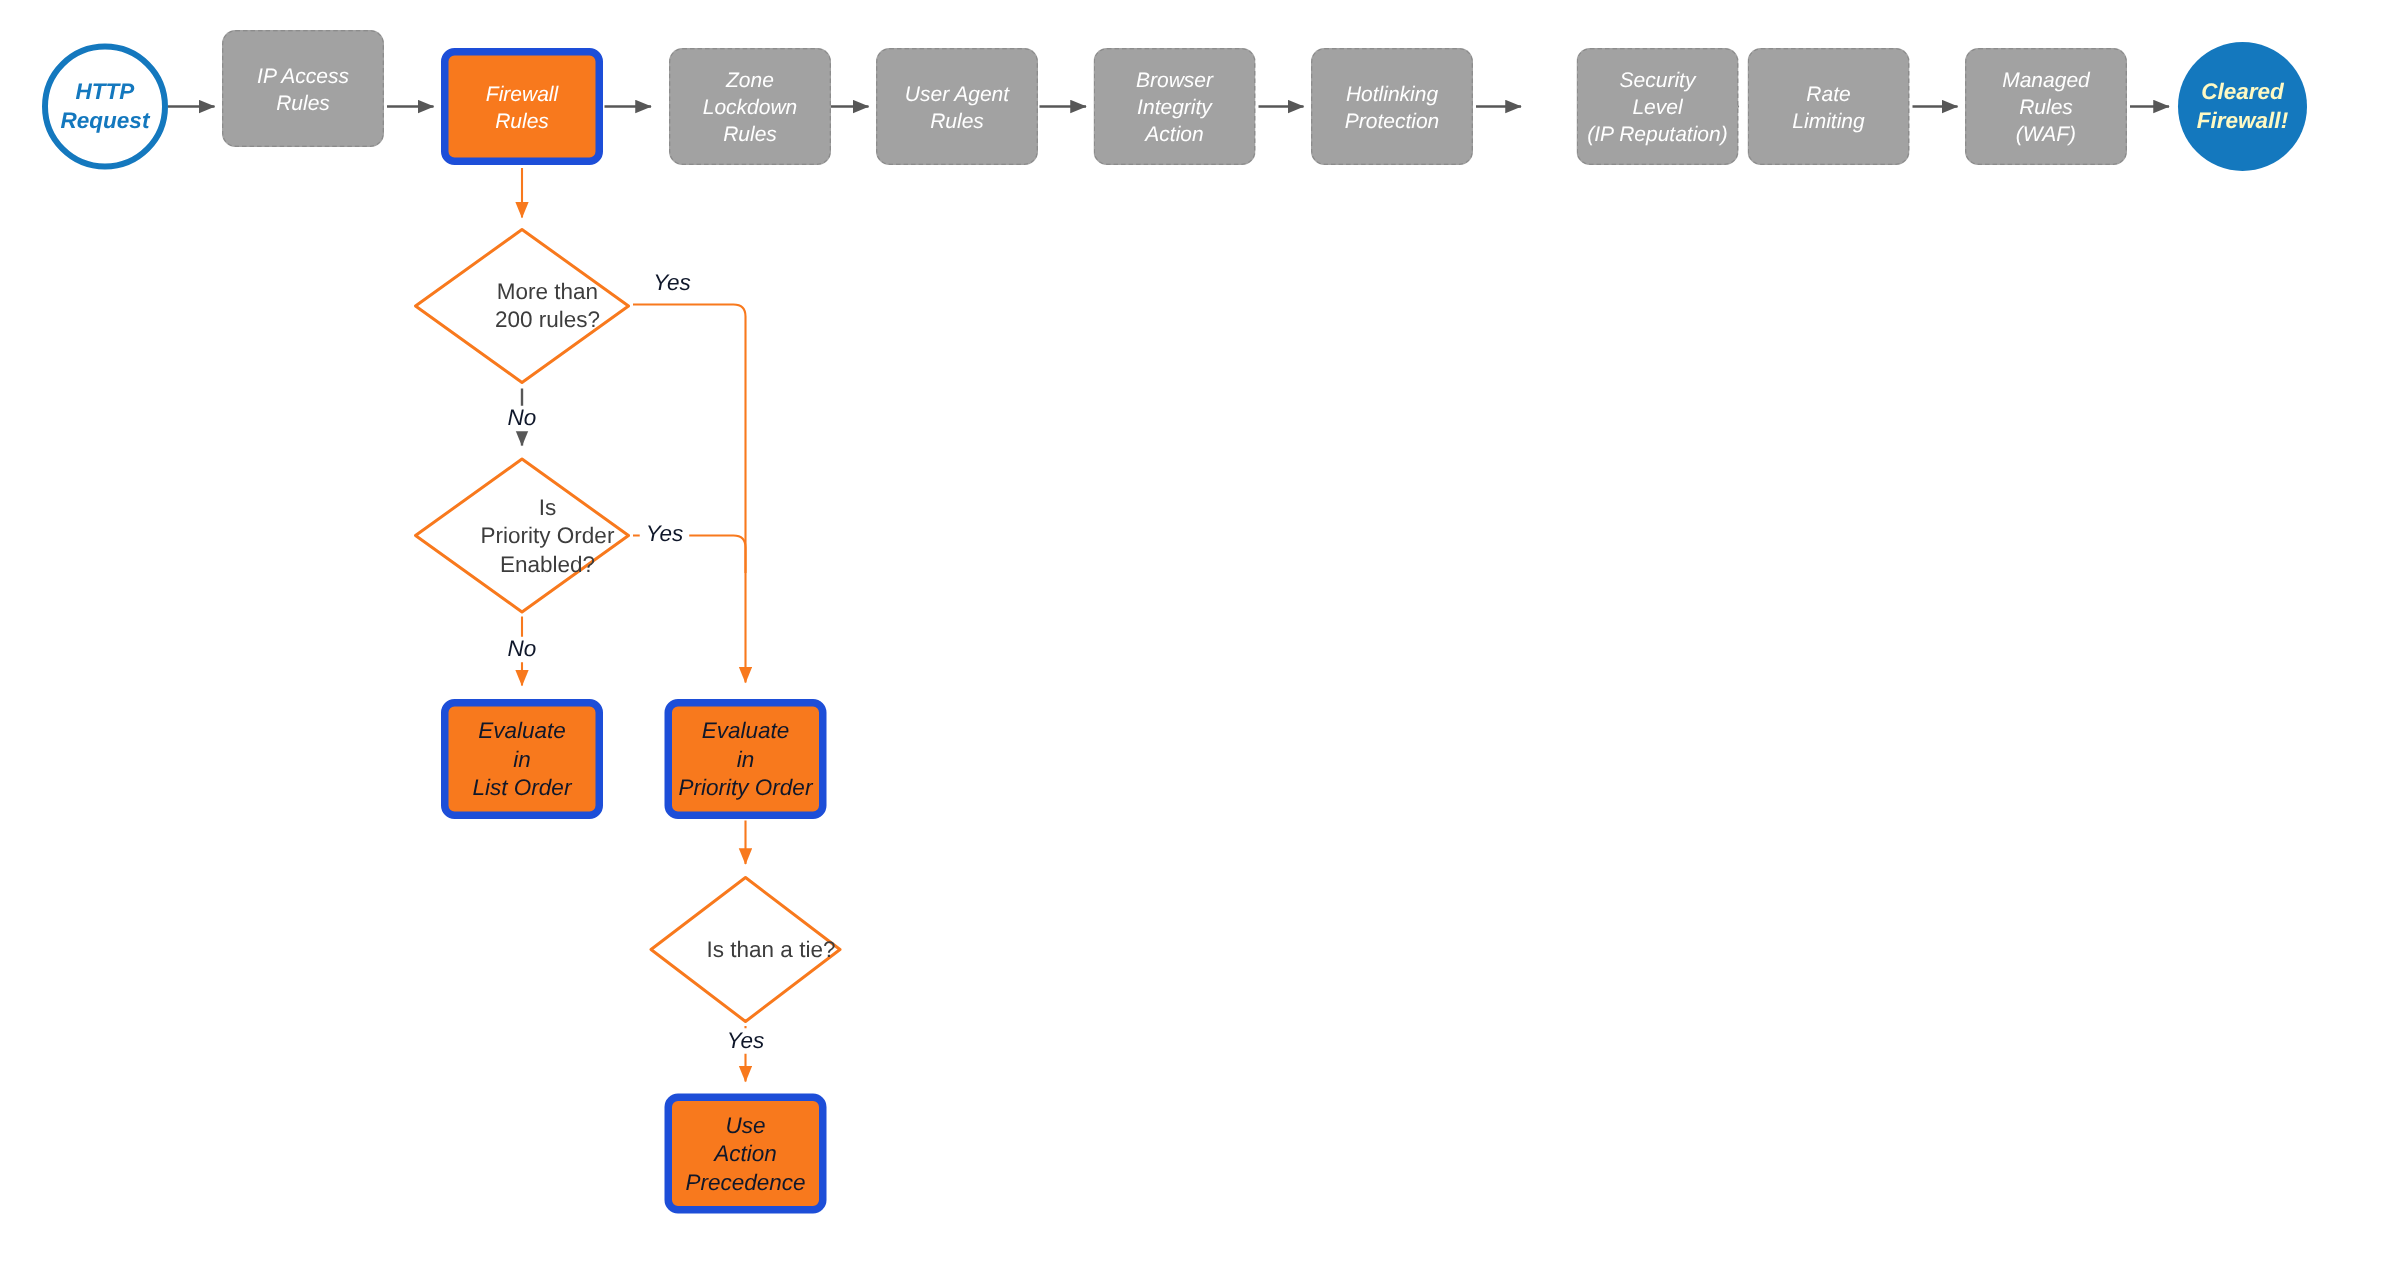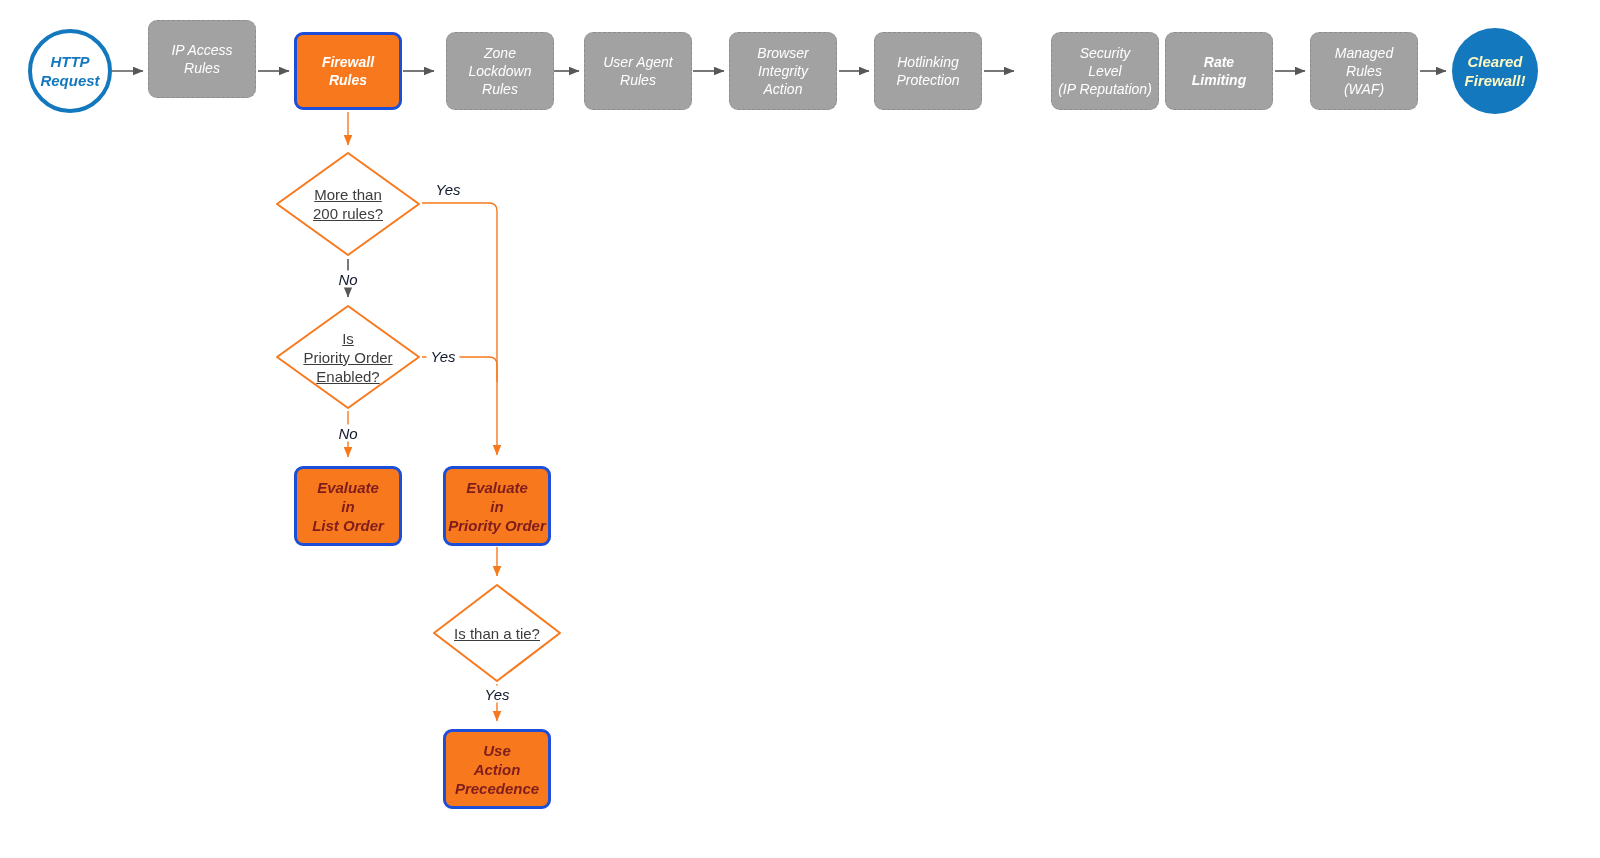--- a/index.html
+++ b/index.html
@@ -54,44 +54,42 @@
     border-radius:9px;
     color:#ffffff;
     font-style:italic;font-size:14px;line-height:18px;
   }
   .stage.gray{
     background:var(--gray);
     border:1px dashed #8C8C8C;
   }
   .stage.orange, .action{
     background:var(--orange);
-    border:3px solid #1d4ed8;
-    font-weight:bold;
+    border:5px solid #1d4ed8;
   }
   .action{
     position:absolute;
     width:108px;height:80px;
     border-radius:9px;
     display:flex;align-items:center;justify-content:center;
     text-align:center;box-sizing:border-box;
-    color:#7f1d1d;font-style:italic;font-size:15px;line-height:19px;
+    color:#0f172a;font-style:italic;font-size:15px;line-height:19px;
     white-space:pre-line;
   }
   .decision{
     position:absolute;
   }
   .decision svg{position:absolute;left:0;top:0;}
   .decision .decision-label{
-    position:absolute;left:0;top:0;width:100%;height:100%;
+    position:absolute;left:17px;top:0;width:100%;height:100%;
     display:flex;align-items:center;justify-content:center;
     text-align:center;
     color:var(--node-text);
     font-size:15px;line-height:19px;
     white-space:pre-line;
-    text-decoration:underline;
   }
   .diamond-shape{
     fill:#ffffff;
     stroke:var(--orange);
     stroke-width:2px;
     stroke-linejoin:round;
   }
   .edge-label{
     position:absolute;
     transform:translate(-50%,-50%);
@@ -150,21 +148,21 @@
   <div class="node stage gray" style="left:584px;  top:32px;">User Agent
 Rules</div>
   <div class="node stage gray" style="left:729px;  top:32px;">Browser
 Integrity
 Action</div>
   <div class="node stage gray" style="left:874px;  top:32px;">Hotlinking
 Protection</div>
   <div class="node stage gray" style="left:1019px; top:32px;margin-left:32px;">Security
 Level
 (IP Reputation)</div>
-  <div class="node stage gray" style="left:1165px; top:32px;font-weight:bold;">Rate
+  <div class="node stage gray" style="left:1165px; top:32px;">Rate
 Limiting</div>
   <div class="node stage gray" style="left:1310px; top:32px;">Managed
 Rules
 (WAF)</div>
 
   <div class="node terminal end" style="left:1452px; top:28px;">Cleared
 Firewall!</div>
 
   <div class="decision" style="left:275px; top:151px; width:146px; height:106px;">
     <svg width="146" height="106" viewBox="0 0 146 106">

